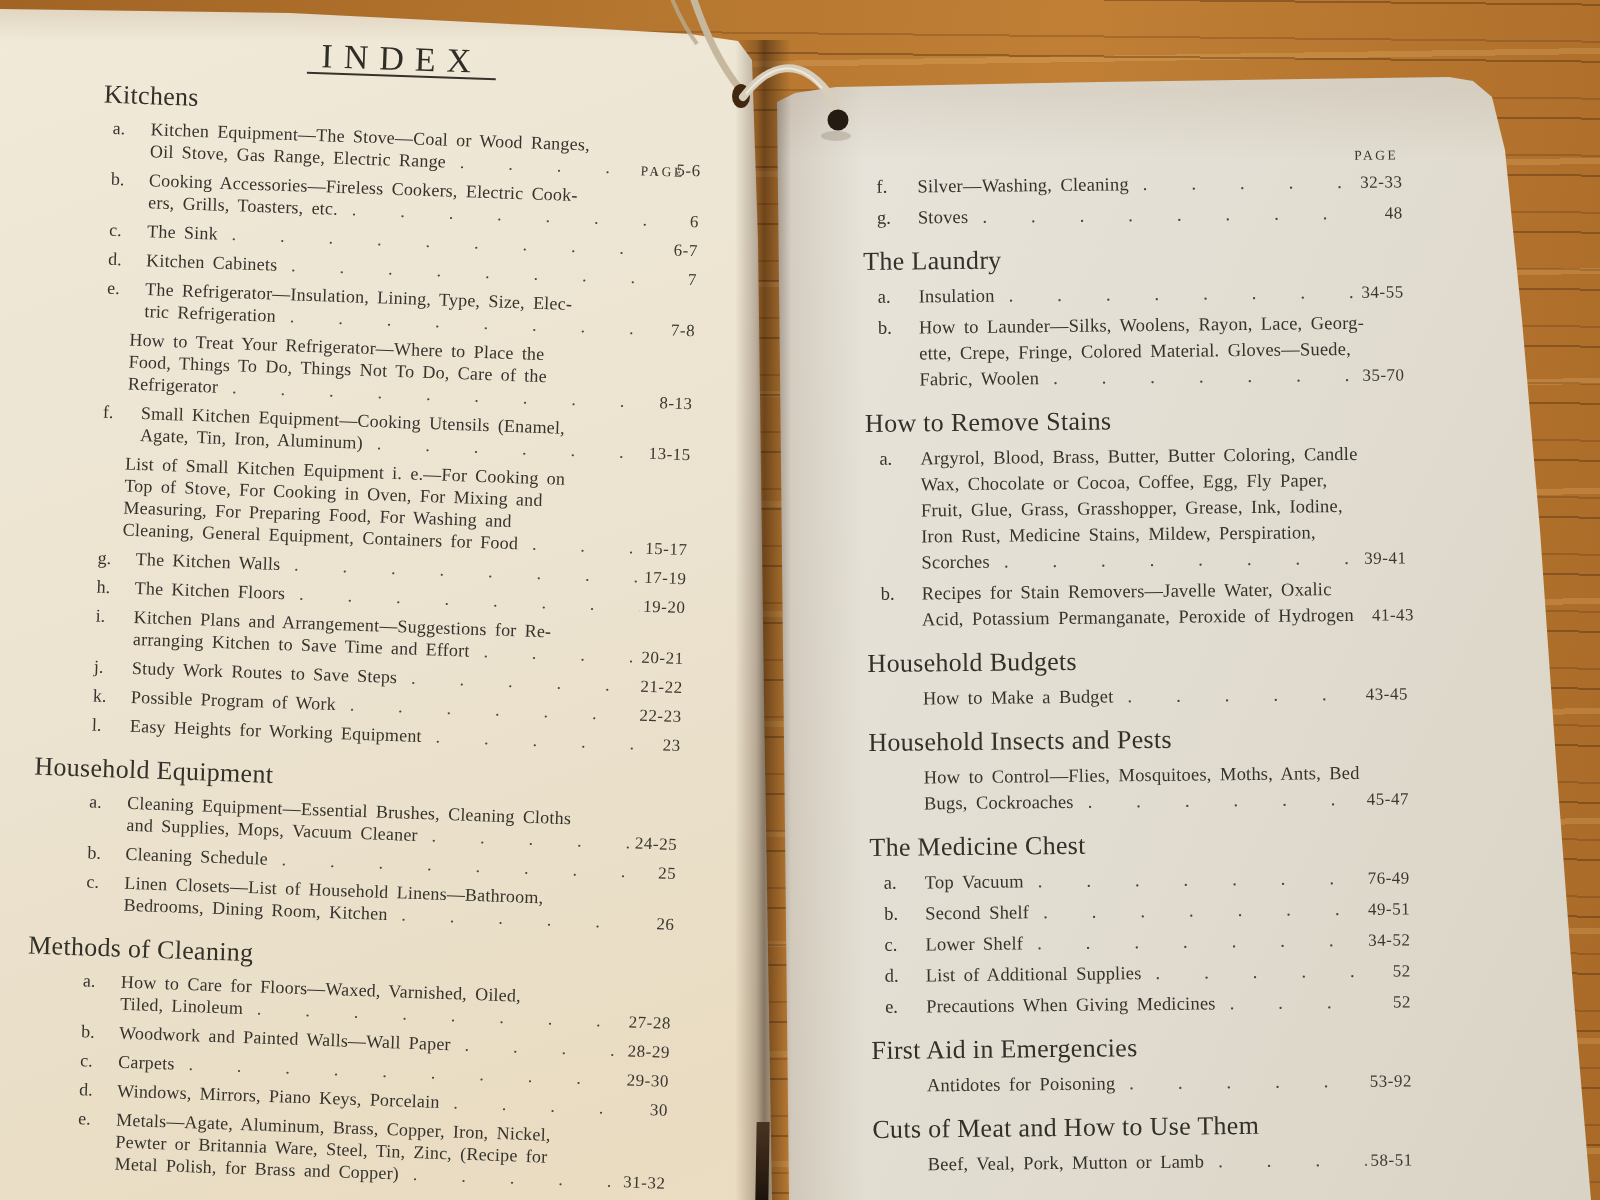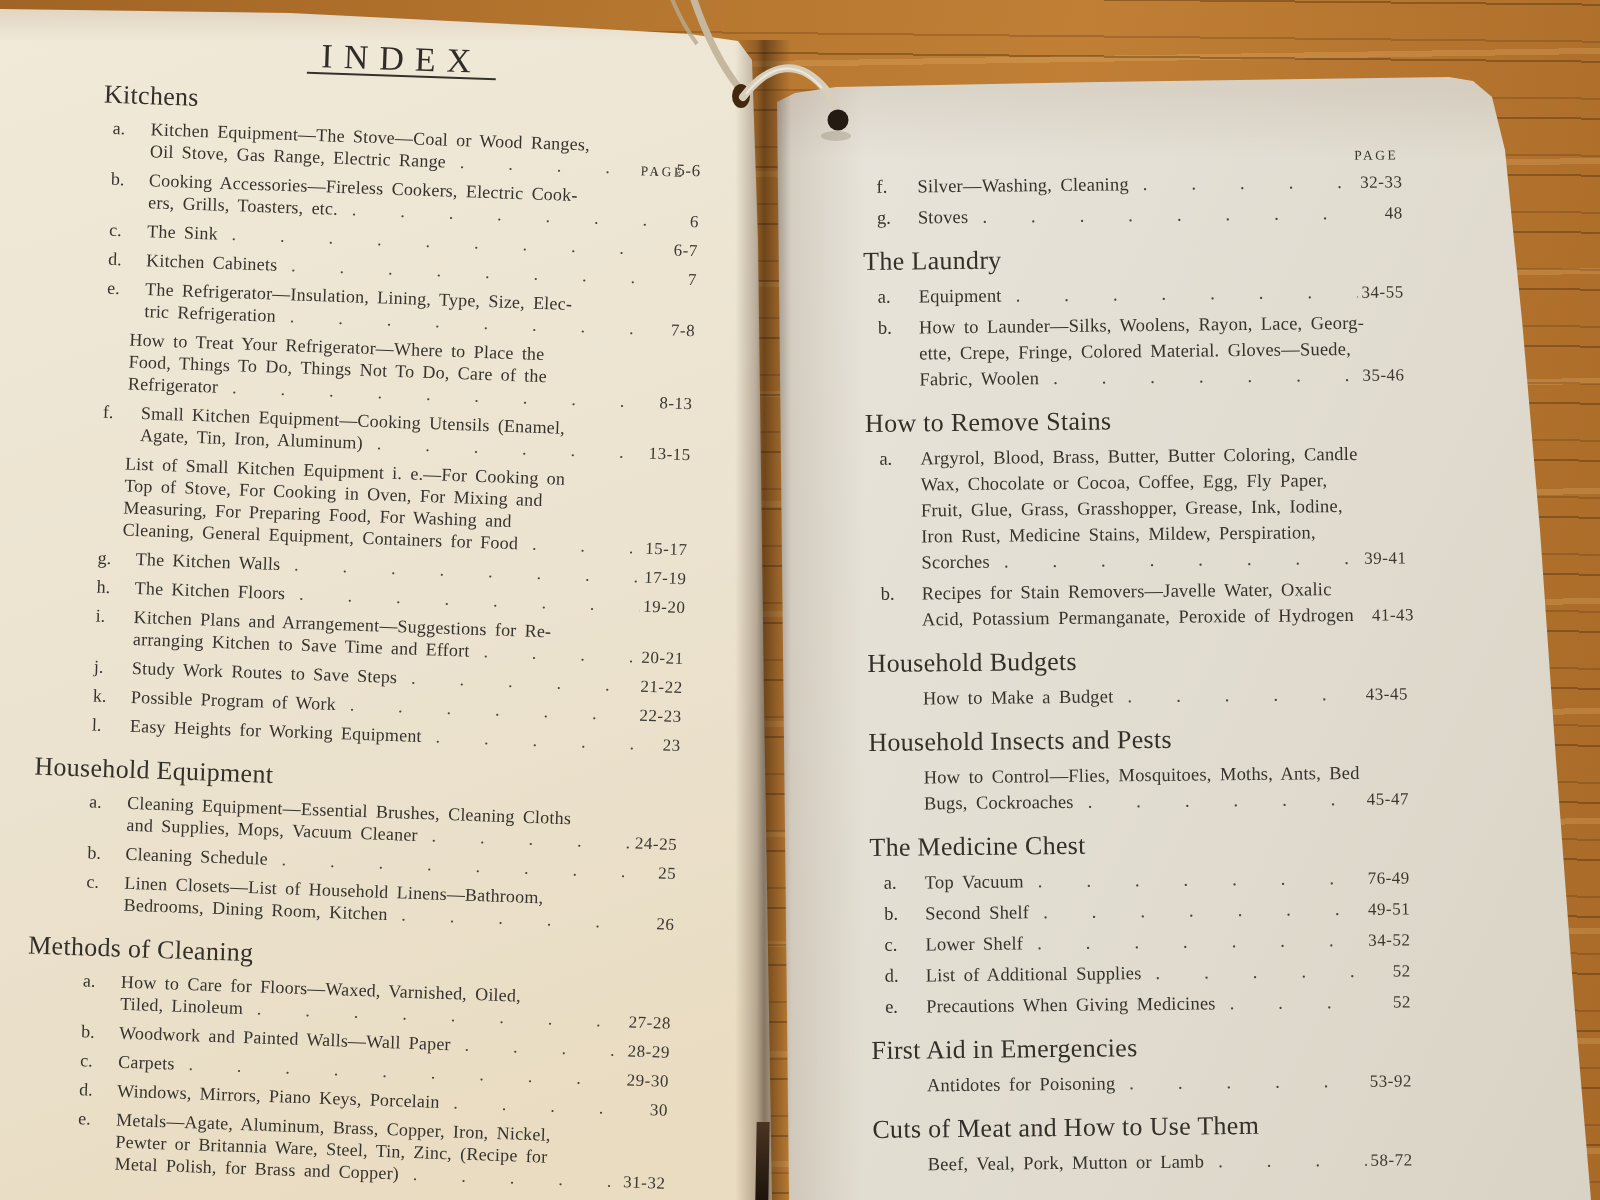--- a/index.html
+++ b/index.html
@@ -307,33 +307,33 @@
               <span class="dots">......................</span>
               <span class="pg">48</span>
             </div>
           </div>
         </div>
         <div class="section">
           <div class="heading">The Laundry</div>
           <div class="entry">
             <span class="lbl">a.</span>
             <div class="lline">
-              <span class="t">Equipment</span>
+              <span class="t">Insulation</span>
               <span class="dots">......................</span>
               <span class="pg">34-55</span>
             </div>
           </div>
           <div class="entry">
             <span class="lbl">b.</span>
             <div class="line">How to Launder—Silks, Woolens, Rayon, Lace, Georg-</div>
             <div class="line">ette, Crepe, Fringe, Colored Material.  Gloves—Suede,</div>
             <div class="lline">
               <span class="t">Fabric, Woolen</span>
               <span class="dots">......................</span>
-              <span class="pg">35-46</span>
+              <span class="pg">35-70</span>
             </div>
           </div>
         </div>
         <div class="section">
           <div class="heading">How to Remove Stains</div>
           <div class="entry">
             <span class="lbl">a.</span>
             <div class="line">Argyrol, Blood, Brass, Butter, Butter Coloring, Candle</div>
             <div class="line">Wax, Chocolate or Cocoa, Coffee, Egg, Fly Paper,</div>
             <div class="line">Fruit, Glue, Grass, Grasshopper, Grease, Ink, Iodine,</div>
@@ -427,21 +427,21 @@
               <span class="pg">53-92</span>
             </div>
           </div>
         </div>
         <div class="section">
           <div class="heading">Cuts of Meat and How to Use Them</div>
           <div class="entry nolbl">
             <div class="lline">
               <span class="t">Beef, Veal, Pork, Mutton or Lamb</span>
               <span class="dots">......................</span>
-              <span class="pg">58-72</span>
+              <span class="pg">58-51</span>
             </div>
           </div>
         </div>
         <div class="section">
           <div class="hrow">
             <div class="heading">What to Season With</div>
           </div>
         </div>
       </div>
   </div>

